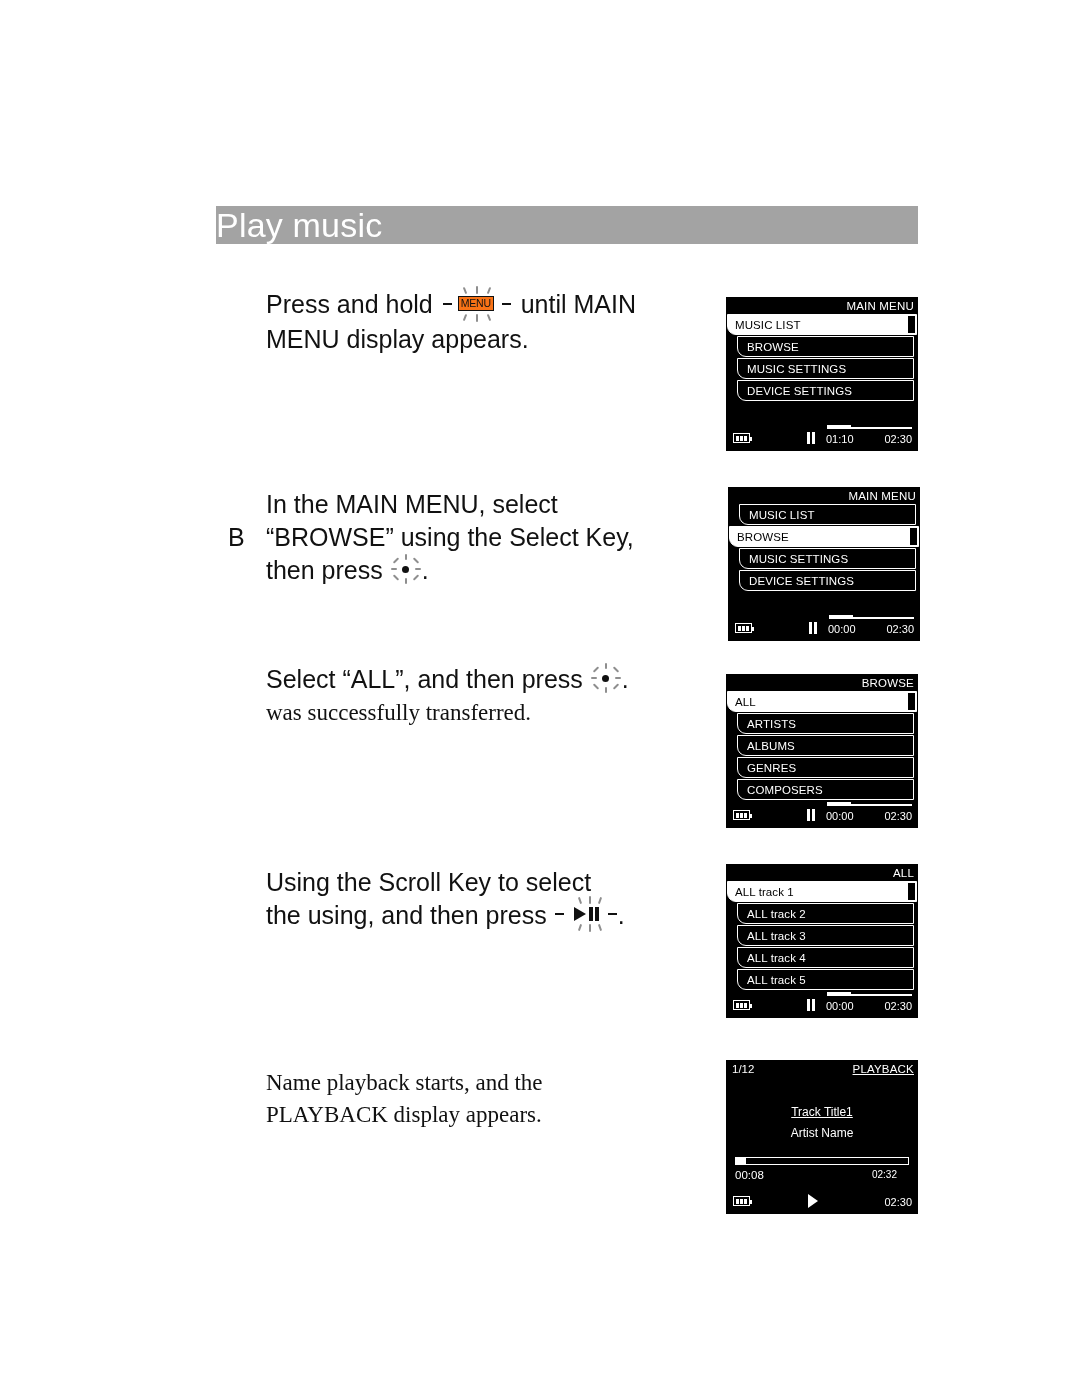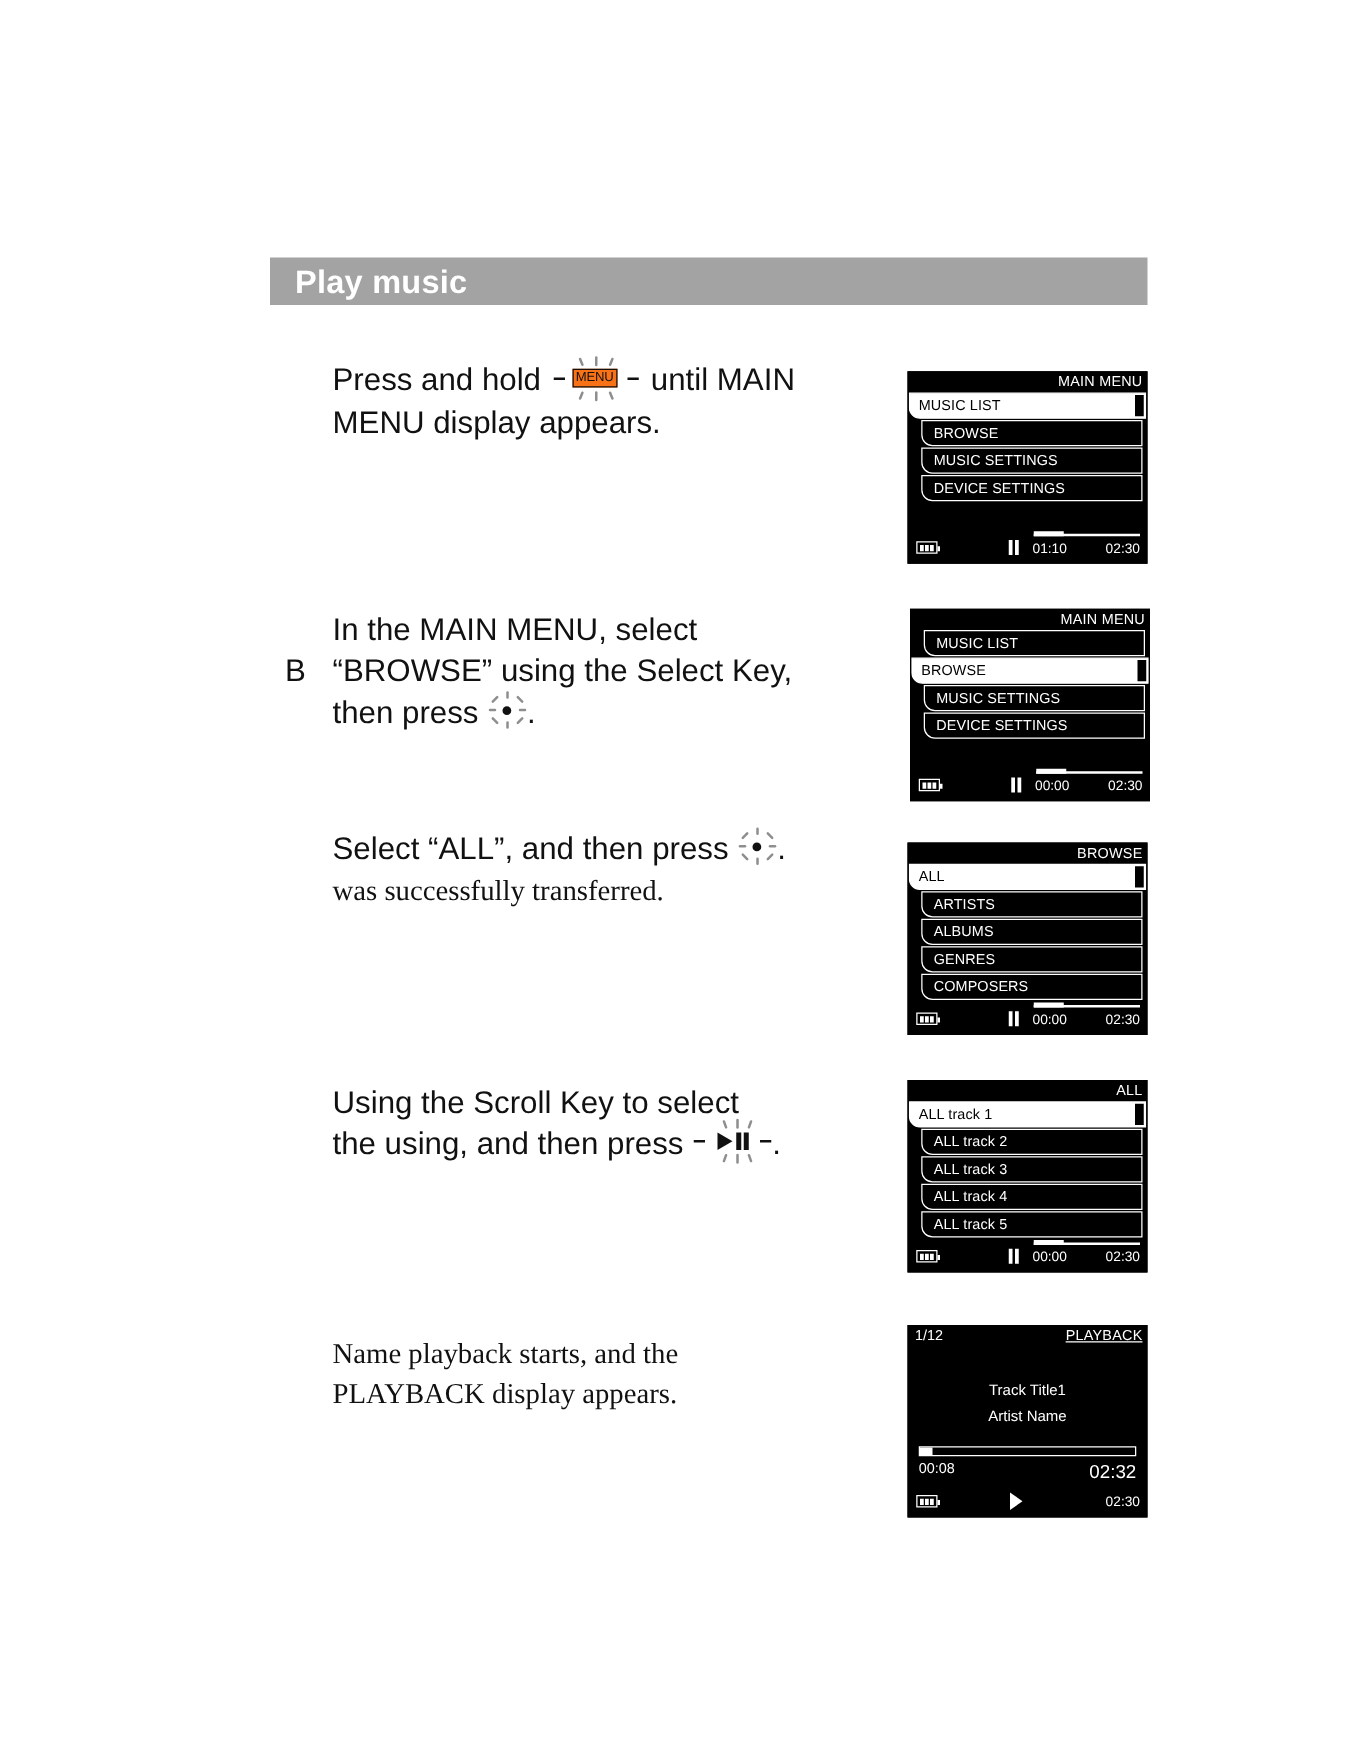--- a/index.html
+++ b/index.html
@@ -21,24 +21,24 @@
     left: 216px;
     top: 206px;
     width: 702px;
     height: 38px;
     background: #a3a3a3;
     display: flex;
     align-items: center;
   }
   .header-title {
     color: #ffffff;
-    font-size: 26px;
-    font-weight: bold;
+    font-size: 34px;
+    font-weight: normal;
     letter-spacing: 0.2px;
-    padding-left: 20px;
+    padding-left: 0;
   }
 
   
   .steps {
     position: absolute;
     left: 228px;
     top: 288px;
     width: 480px;
   }
   .step {
@@ -341,20 +341,21 @@
   }
 
   
   .pb-track {
     position: absolute;
     left: 0; right: 0;
     top: 44px;
     text-align: center;
     color: #ffffff;
     font-size: 12px;
+    text-decoration: underline;
   }
   .pb-artist {
     position: absolute;
     left: 0; right: 0;
     top: 65px;
     text-align: center;
     color: #ffffff;
     font-size: 12px;
   }
   .pb-bar {
@@ -374,24 +375,24 @@
   }
   .pb-elapsed {
     position: absolute;
     left: 8px;
     top: 108px;
     color: #ffffff;
     font-size: 11.5px;
   }
   .pb-total {
     position: absolute;
-    right: 8px;
+    right: 20px;
     top: 108px;
     color: #ffffff;
-    font-size: 15px;
+    font-size: 10px;
   }
 </style>
 </head>
 <body>
 
 <div class="header-band">
   <span class="header-title">Play music</span>
 </div>
 
 <div class="steps">

